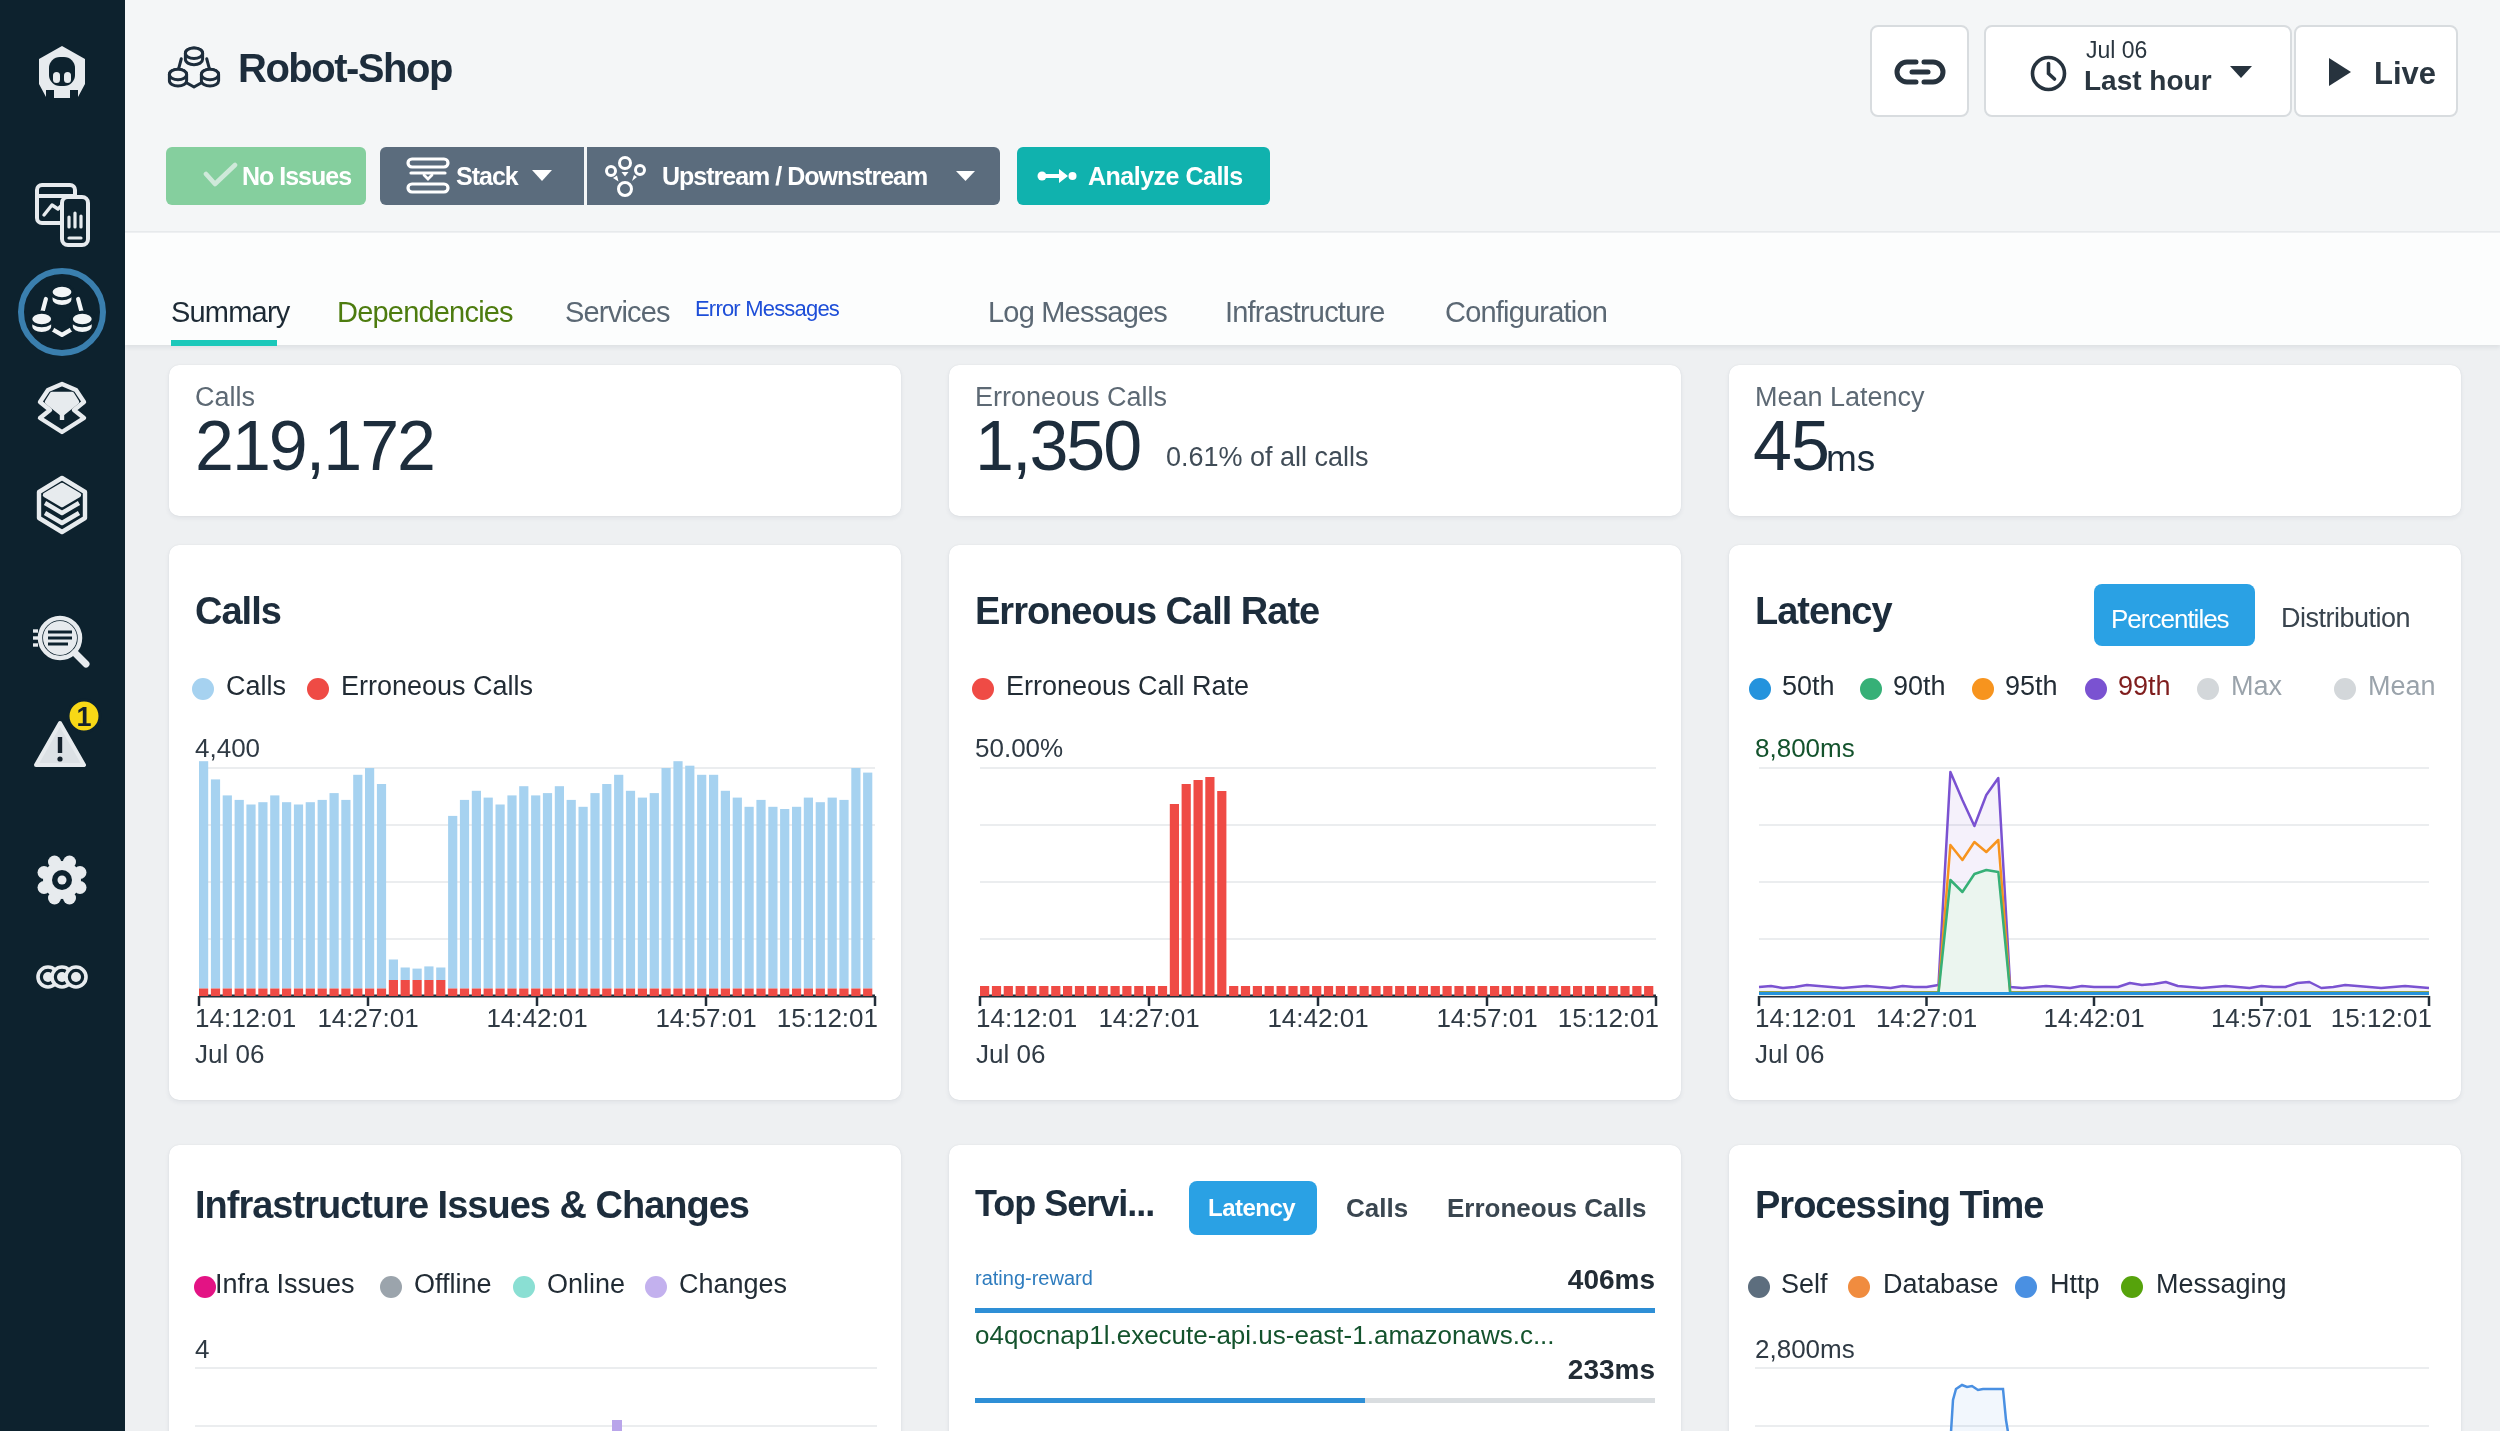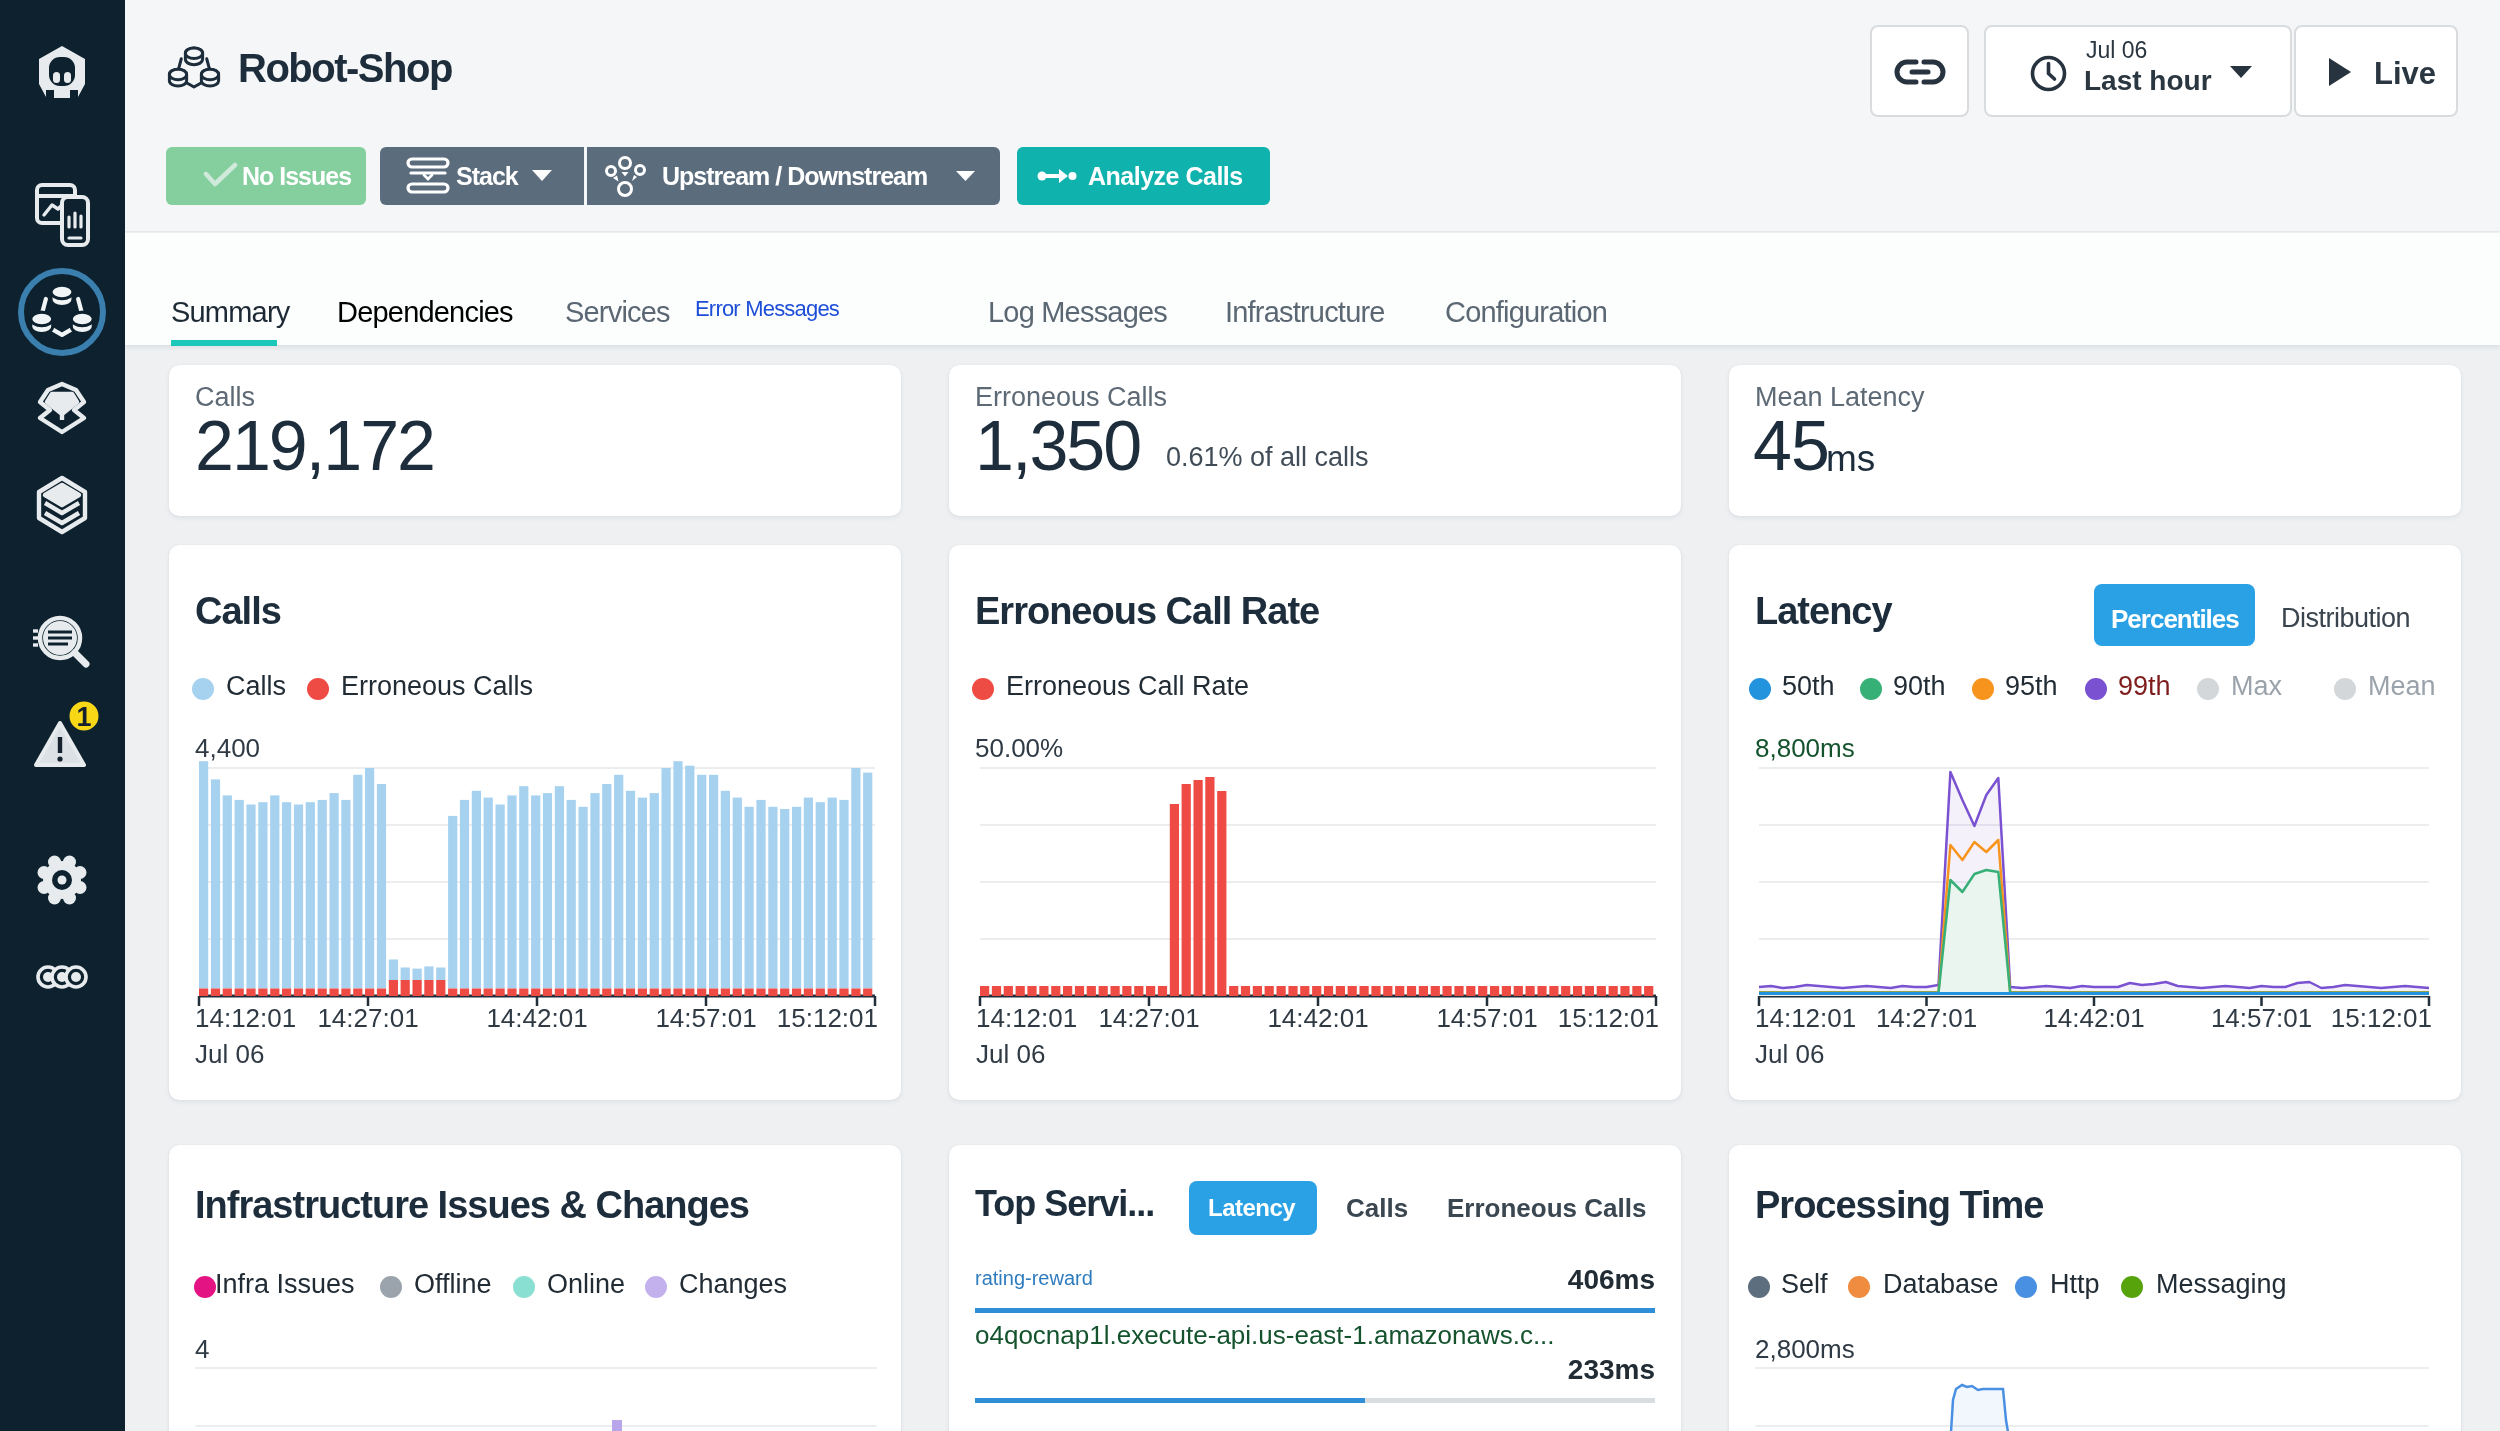--- a/index.html
+++ b/index.html
@@ -161,21 +161,21 @@
 <svg class="abs" style="left:1037px;top:163px" width="40" height="26" viewBox="0 0 40 26">
     <g fill="#fff">
       <circle cx="5" cy="13" r="4.5"></circle>
       <circle cx="35.5" cy="13" r="4"></circle>
       <path d="M 9,11 h 13 v -5 l 9,7 -9,7 v -5 h -13 z"></path>
     </g>
   </svg>
 <div class="abs" style="left:1088px;top:164px;font-size:25px;font-weight:bold;color:#fff;letter-spacing:-0.5px">Analyze Calls</div>
 <div class="abs" style="left:125px;top:233px;width:2375px;height:112px;background:#fcfdfd;box-shadow:0 3px 4px rgba(30,45,60,0.07)"></div>
 <div class="abs" style="left:171px;top:298px;font-size:29px;color:#1d2a35;letter-spacing:-0.8px">Summary</div>
-<div class="abs" style="left:337px;top:298px;font-size:29px;color:#000000;letter-spacing:-0.8px">Dependencies</div>
+<div class="abs" style="left:337px;top:298px;font-size:29px;color:#4d7c0f;letter-spacing:-0.8px">Dependencies</div>
 <div class="abs" style="left:565px;top:298px;font-size:29px;color:#5b6874;letter-spacing:-0.8px">Services</div>
 <div class="abs" style="left:695px;top:298px;font-size:22px;color:#1d4ed8;letter-spacing:-0.8px">Error Messages</div>
 <div class="abs" style="left:988px;top:298px;font-size:29px;color:#5b6874;letter-spacing:-0.8px">Log Messages</div>
 <div class="abs" style="left:1225px;top:298px;font-size:29px;color:#5b6874;letter-spacing:-0.8px">Infrastructure</div>
 <div class="abs" style="left:1445px;top:298px;font-size:29px;color:#5b6874;letter-spacing:-0.8px">Configuration</div>
 <div class="abs" style="left:171px;top:340px;width:106px;height:6px;background:#1bc8ba"></div>
 <div class="card" style="left:169px;top:365px;width:732px;height:151px"></div>
 <div class="card" style="left:949px;top:365px;width:732px;height:151px"></div>
 <div class="card" style="left:1729px;top:365px;width:732px;height:151px"></div>
 <div class="abs" style="left:195px;top:384px;font-size:27px;color:#5d6974">Calls</div>
@@ -194,21 +194,21 @@
 <div class="legtxt" style="left:226px;top:673px">Calls</div>
 <div class="legdot" style="left:307px;top:678px;background:#ef4b45"></div>
 <div class="legtxt" style="left:341px;top:673px">Erroneous Calls</div>
 <div class="abs" style="left:195px;top:735px;font-size:26px;color:#2f3a44">4,400</div>
 <div class="ct" style="left:975px;top:592px">Erroneous Call Rate</div>
 <div class="legdot" style="left:972px;top:678px;background:#ef4b45"></div>
 <div class="legtxt" style="left:1006px;top:673px">Erroneous Call Rate</div>
 <div class="abs" style="left:975px;top:735px;font-size:26px;color:#2f3a44">50.00%</div>
 <div class="ct" style="left:1755px;top:592px">Latency</div>
 <div class="abs" style="left:2094px;top:584px;width:161px;height:62px;background:#2aa1e4;border-radius:8px"></div>
-<div class="abs" style="left:2111px;top:606px;font-size:26px;font-weight:bold;color:#fff;letter-spacing:-1px">Percentiles</div>
+<div class="abs" style="left:2111px;top:606px;font-size:26px;font-weight:normal;color:#fff;letter-spacing:-1px">Percentiles</div>
 <div class="abs" style="left:2281px;top:605px;font-size:27px;color:#39444e;letter-spacing:-0.5px">Distribution</div>
 <div class="legdot" style="left:1749px;top:678px;background:#2493dd"></div>
 <div class="legtxt" style="left:1782px;top:673px;color:#222c35">50th</div>
 <div class="legdot" style="left:1860px;top:678px;background:#36b077"></div>
 <div class="legtxt" style="left:1893px;top:673px;color:#222c35">90th</div>
 <div class="legdot" style="left:1972px;top:678px;background:#f7941e"></div>
 <div class="legtxt" style="left:2005px;top:673px;color:#222c35">95th</div>
 <div class="legdot" style="left:2085px;top:678px;background:#7a52d1"></div>
 <div class="legtxt" style="left:2118px;top:673px;color:#7f1d1d">99th</div>
 <div class="legdot" style="left:2197px;top:678px;background:#d3d7da"></div>

